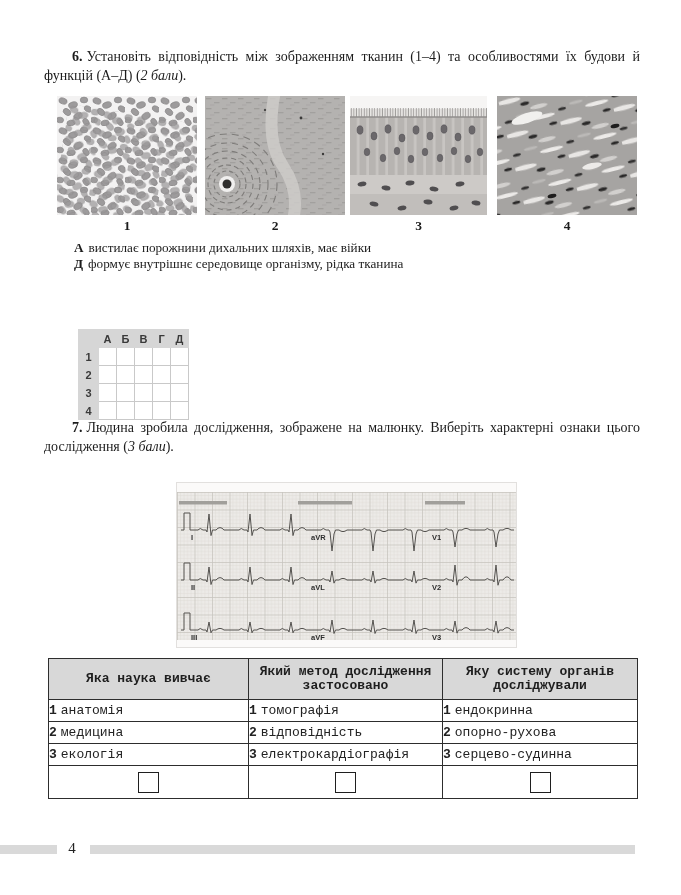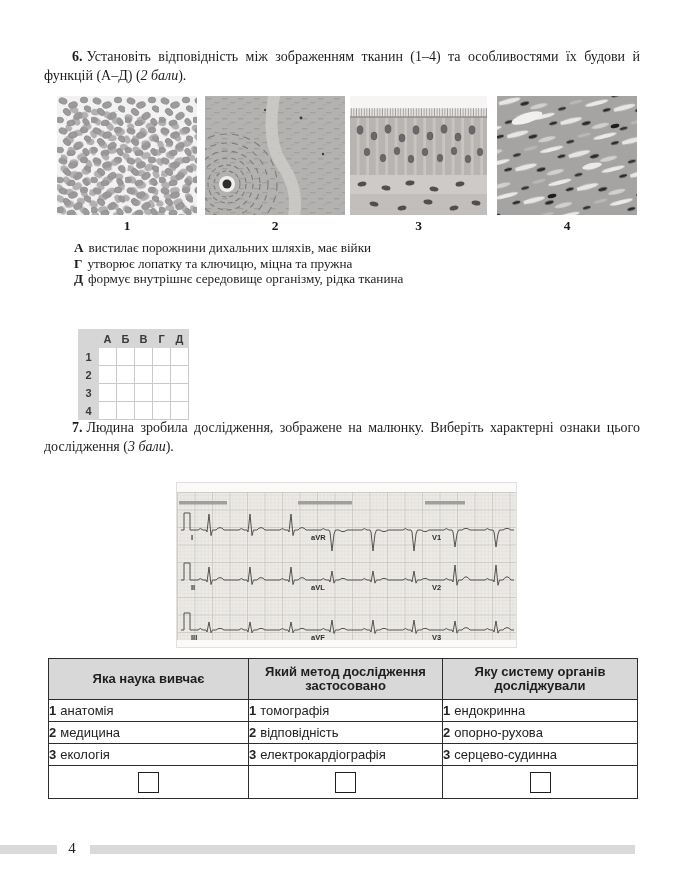--- a/index.html
+++ b/index.html
@@ -24,21 +24,21 @@
   .agrid .hd{height:14px;width:17px;}
   .agrid .lb{width:19px;height:17px;text-align:center;}
   .agrid .c{width:17px;height:17px;background:#fff;border:1px solid #c9c9c9;}
   
   .ecg{position:absolute;left:176px;top:482px;width:341px;height:166px;background:#fbfaf9;
        border:1px solid #e2e0de;box-sizing:border-box;}
   .ecg svg{position:absolute;left:0;top:9px;}
   .lead{position:absolute;font-family:"Liberation Sans",sans-serif;font-size:7.5px;font-weight:bold;color:#2d2d2d;}
   
   .qtable{position:absolute;left:48px;top:658px;border-collapse:collapse;table-layout:fixed;
-          font-family:Liberation Sans, sans-serif;}
+          font-family:Liberation Mono, monospace;}
   .qtable th,.qtable td{border:1.4px solid #2d2d2d;padding:0;}
   .qtable th{background:#d8d8d8;font-size:13px;line-height:14.5px;font-weight:bold;height:40px;
              text-align:center;color:#1e1e1e;}
   .qtable td.optcell{height:21px;font-size:13px;color:#222;}
   .qtable td.optcell b{margin-right:4px;}
   .qtable td.boxcell{height:32px;text-align:center;vertical-align:middle;}
   .ckbox{display:inline-block;width:19px;height:19px;border:1.5px solid #1f1f1f;background:#fff;vertical-align:middle;}
   
   .fbar{position:absolute;top:845px;height:9px;background:#d9d9d9;}
   .pageno{position:absolute;left:58px;top:840px;width:28px;text-align:center;font-size:15px;color:#222;}
@@ -176,21 +176,20 @@
     </svg>
   </div>
 
   <span class="caption" style="left:57px;width:140px">1</span>
   <span class="caption" style="left:205px;width:140px">2</span>
   <span class="caption" style="left:350px;width:137px">3</span>
   <span class="caption" style="left:497px;width:140px">4</span>
 
   <div class="options">
     <div class="opt"><b>А</b><span>вистилає порожнини дихальних шляхів, має війки</span></div>
-    <div class="opt"><b>Г</b><span>утворює лопатку та ключицю, міцна та пружна</span></div>
     <div class="opt"><b>Д</b><span>формує внутрішнє середовище організму, рідка тканина</span></div>
   </div>
 
   <table class="agrid">
     <tbody>
         <tr>
       <td class="g lb hd"></td>
       <td class="g hd">А</td>
       <td class="g hd">Б</td>
       <td class="g hd">В</td>

